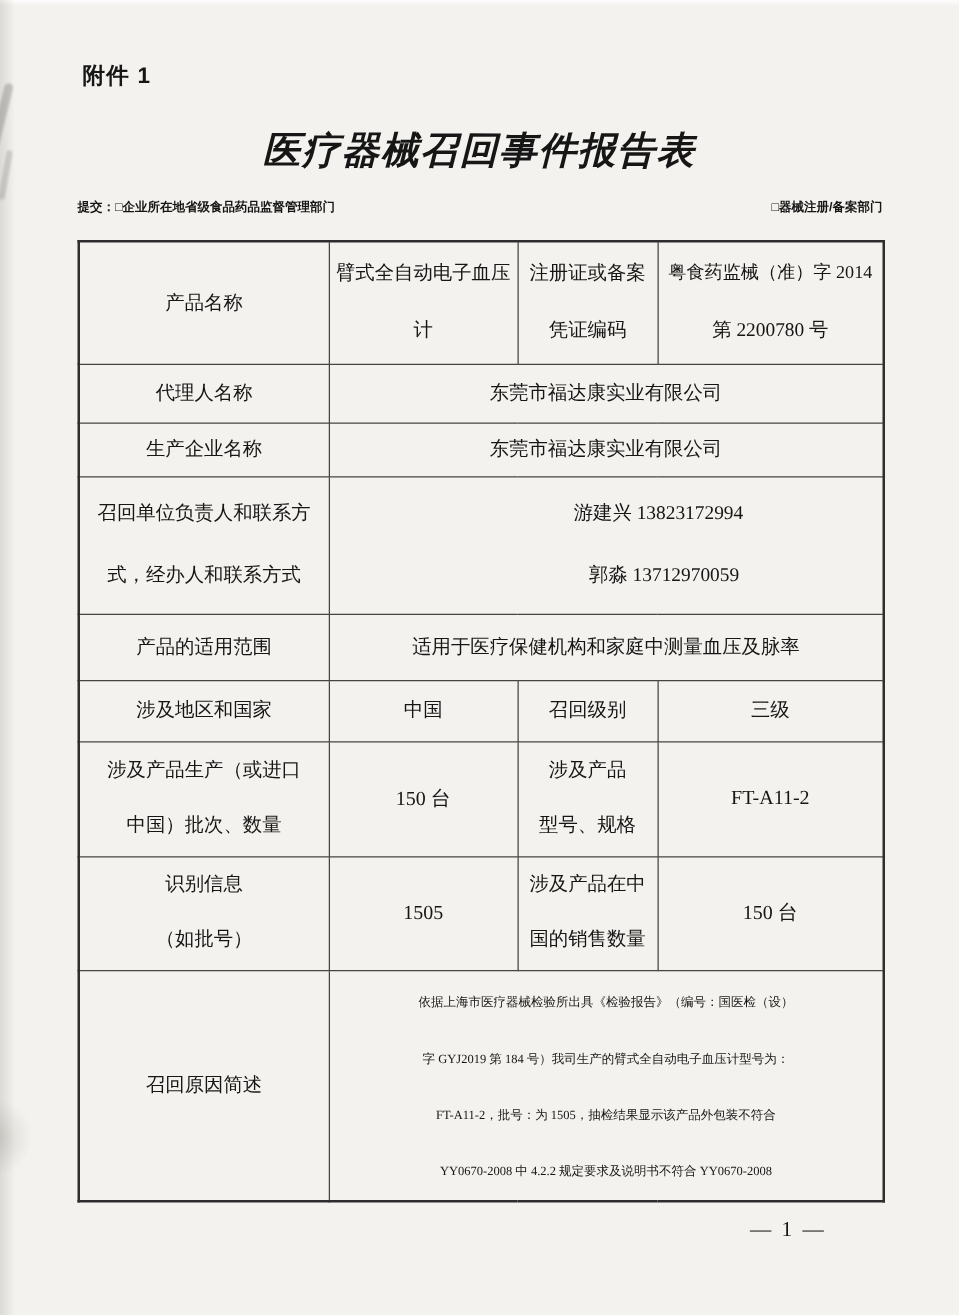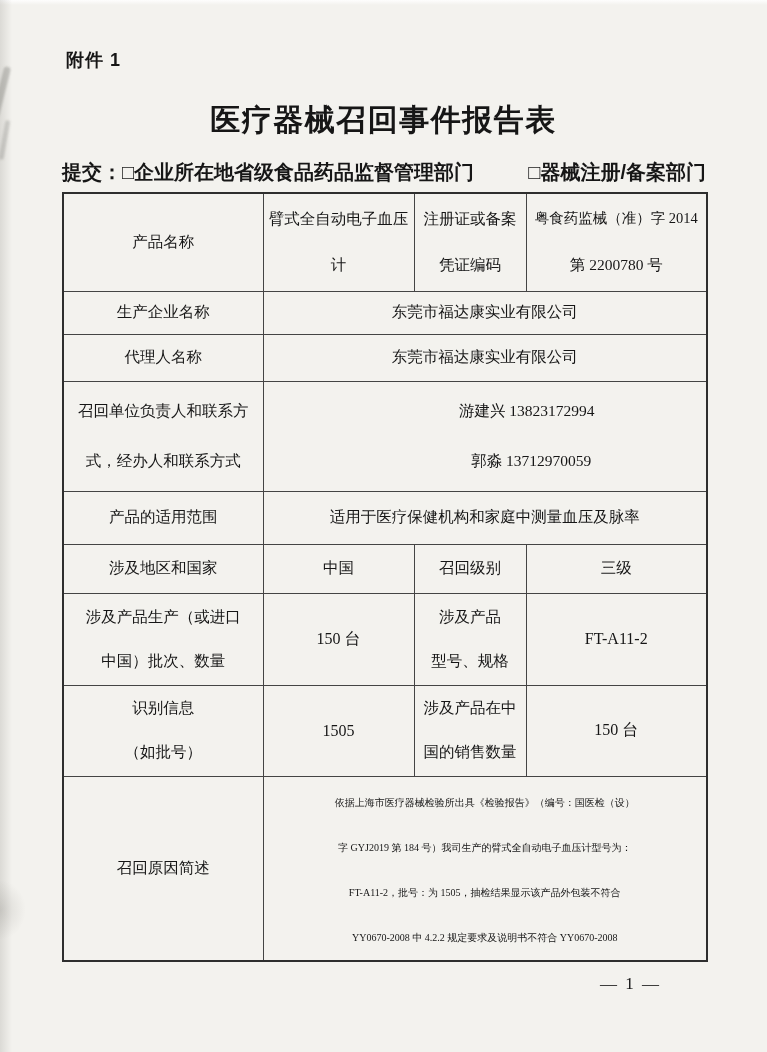--- a/index.html
+++ b/index.html
@@ -16,24 +16,24 @@
     background:linear-gradient(90deg,rgba(95,92,86,.16),rgba(0,0,0,0));}
   .scan-streak1{position:absolute;left:-2px;top:66px;width:7px;height:52px;
     background:rgba(110,108,104,.35);transform:rotate(14deg);border-radius:4px;filter:blur(1px);}
   .scan-streak2{position:absolute;left:2px;top:120px;width:5px;height:40px;
     background:rgba(120,118,114,.28);transform:rotate(10deg);border-radius:4px;filter:blur(1px);}
   .scan-smudge{position:absolute;left:0;top:880px;width:26px;height:60px;
     background:radial-gradient(ellipse at left,rgba(120,118,112,.22),rgba(0,0,0,0) 70%);}
 
   .attachment{position:absolute;left:66px;top:48px;font-size:18px;font-weight:600;letter-spacing:1px;}
   .doc-title{position:absolute;left:0;top:100px;width:100%;text-align:center;
-    font-size:30px;font-weight:700;letter-spacing:1.5px;}
+    font-size:30px;font-weight:700;letter-spacing:1.5px;font-style:italic;}
   .submit-row{position:absolute;left:62px;top:159px;width:644px;
     display:flex;justify-content:space-between;align-items:center;
-    font-size:20px;font-weight:600;}
+    font-size:10px;font-weight:600;}
 
   table.form{position:absolute;left:62px;top:192px;width:644px;
     border-collapse:collapse;table-layout:fixed;
     border:2px solid #2e2e2e;}
   table.form td{border:1.5px solid #444;padding:0;text-align:center;vertical-align:middle;
     font-size:15.5px;overflow:hidden;}
   td.small-label{font-size:15px;white-space:nowrap;}
   .nowrap{white-space:nowrap;}
   .num{font-family:"Liberation Serif","DejaVu Serif",serif;font-size:16px;}
   .numline{font-family:"Liberation Serif","DejaVu Serif",serif;}
@@ -97,32 +97,32 @@
       </div>
     </td>
     <td>
       <div class="fill h96">
         <span class="nowrap numline" style="font-size:14.5px">粤食药监械（准）字 2014</span>
         <span class="numline" style="font-size:15.5px">第 2200780 号</span>
       </div>
     </td>
   </tr>
 
+  <tr style="height:47px">
+    <td>
+      <span>代理人名称</span>
+    </td>
+    <td colspan="3">
+      <span>东莞市福达康实业有限公司</span>
+    </td>
+  </tr>
+
   <tr style="height:43px">
     <td>
       <span>生产企业名称</span>
-    </td>
-    <td colspan="3">
-      <span>东莞市福达康实业有限公司</span>
-    </td>
-  </tr>
-
-  <tr style="height:47px">
-    <td>
-      <span>代理人名称</span>
     </td>
     <td colspan="3">
       <span>东莞市福达康实业有限公司</span>
     </td>
   </tr>
 
   <tr style="height:110px">
     <td>
       <div class="fill h108">
         <span class="nowrap">召回单位负责人和联系方</span>

